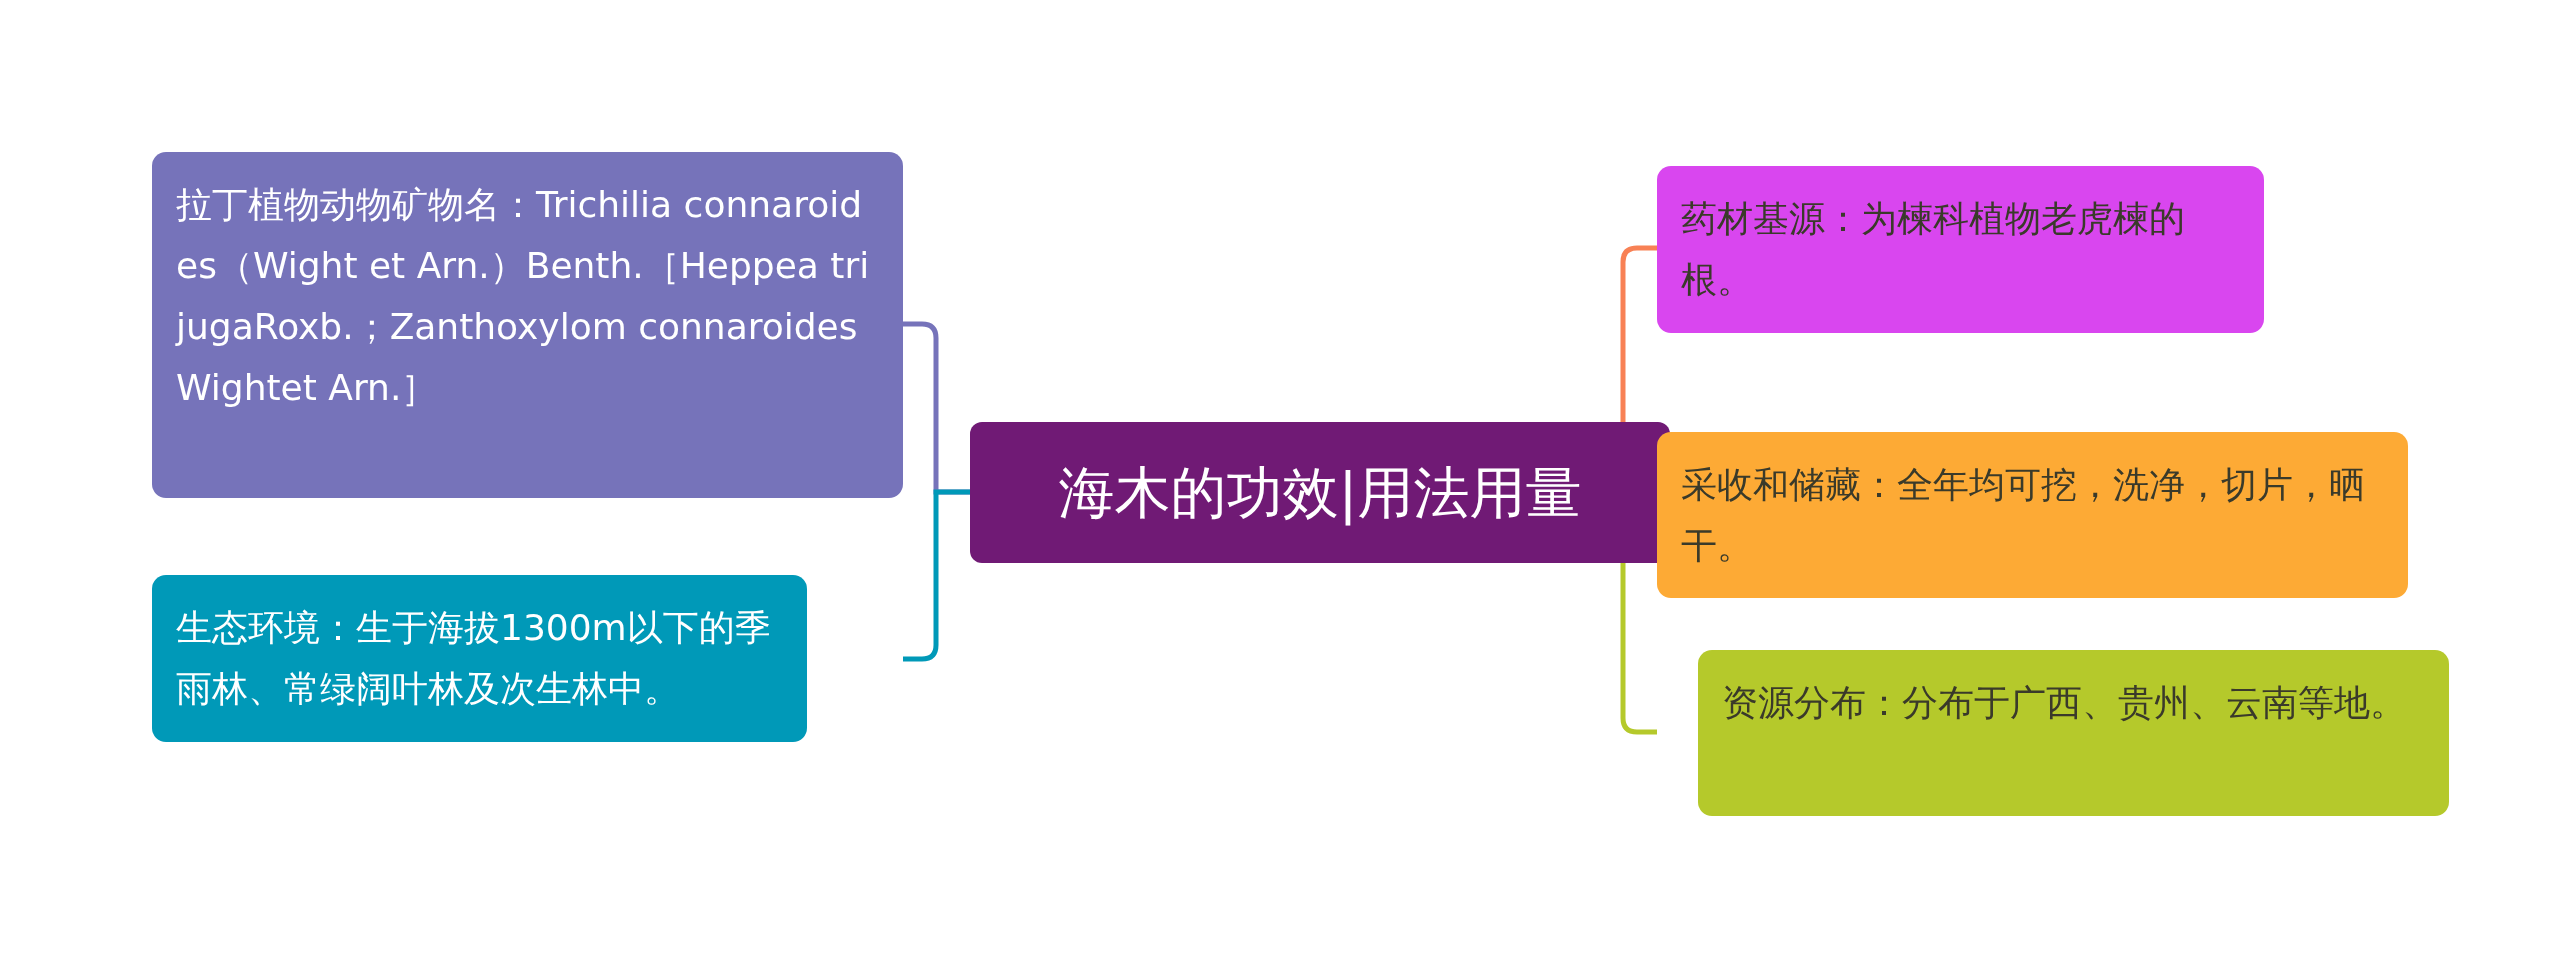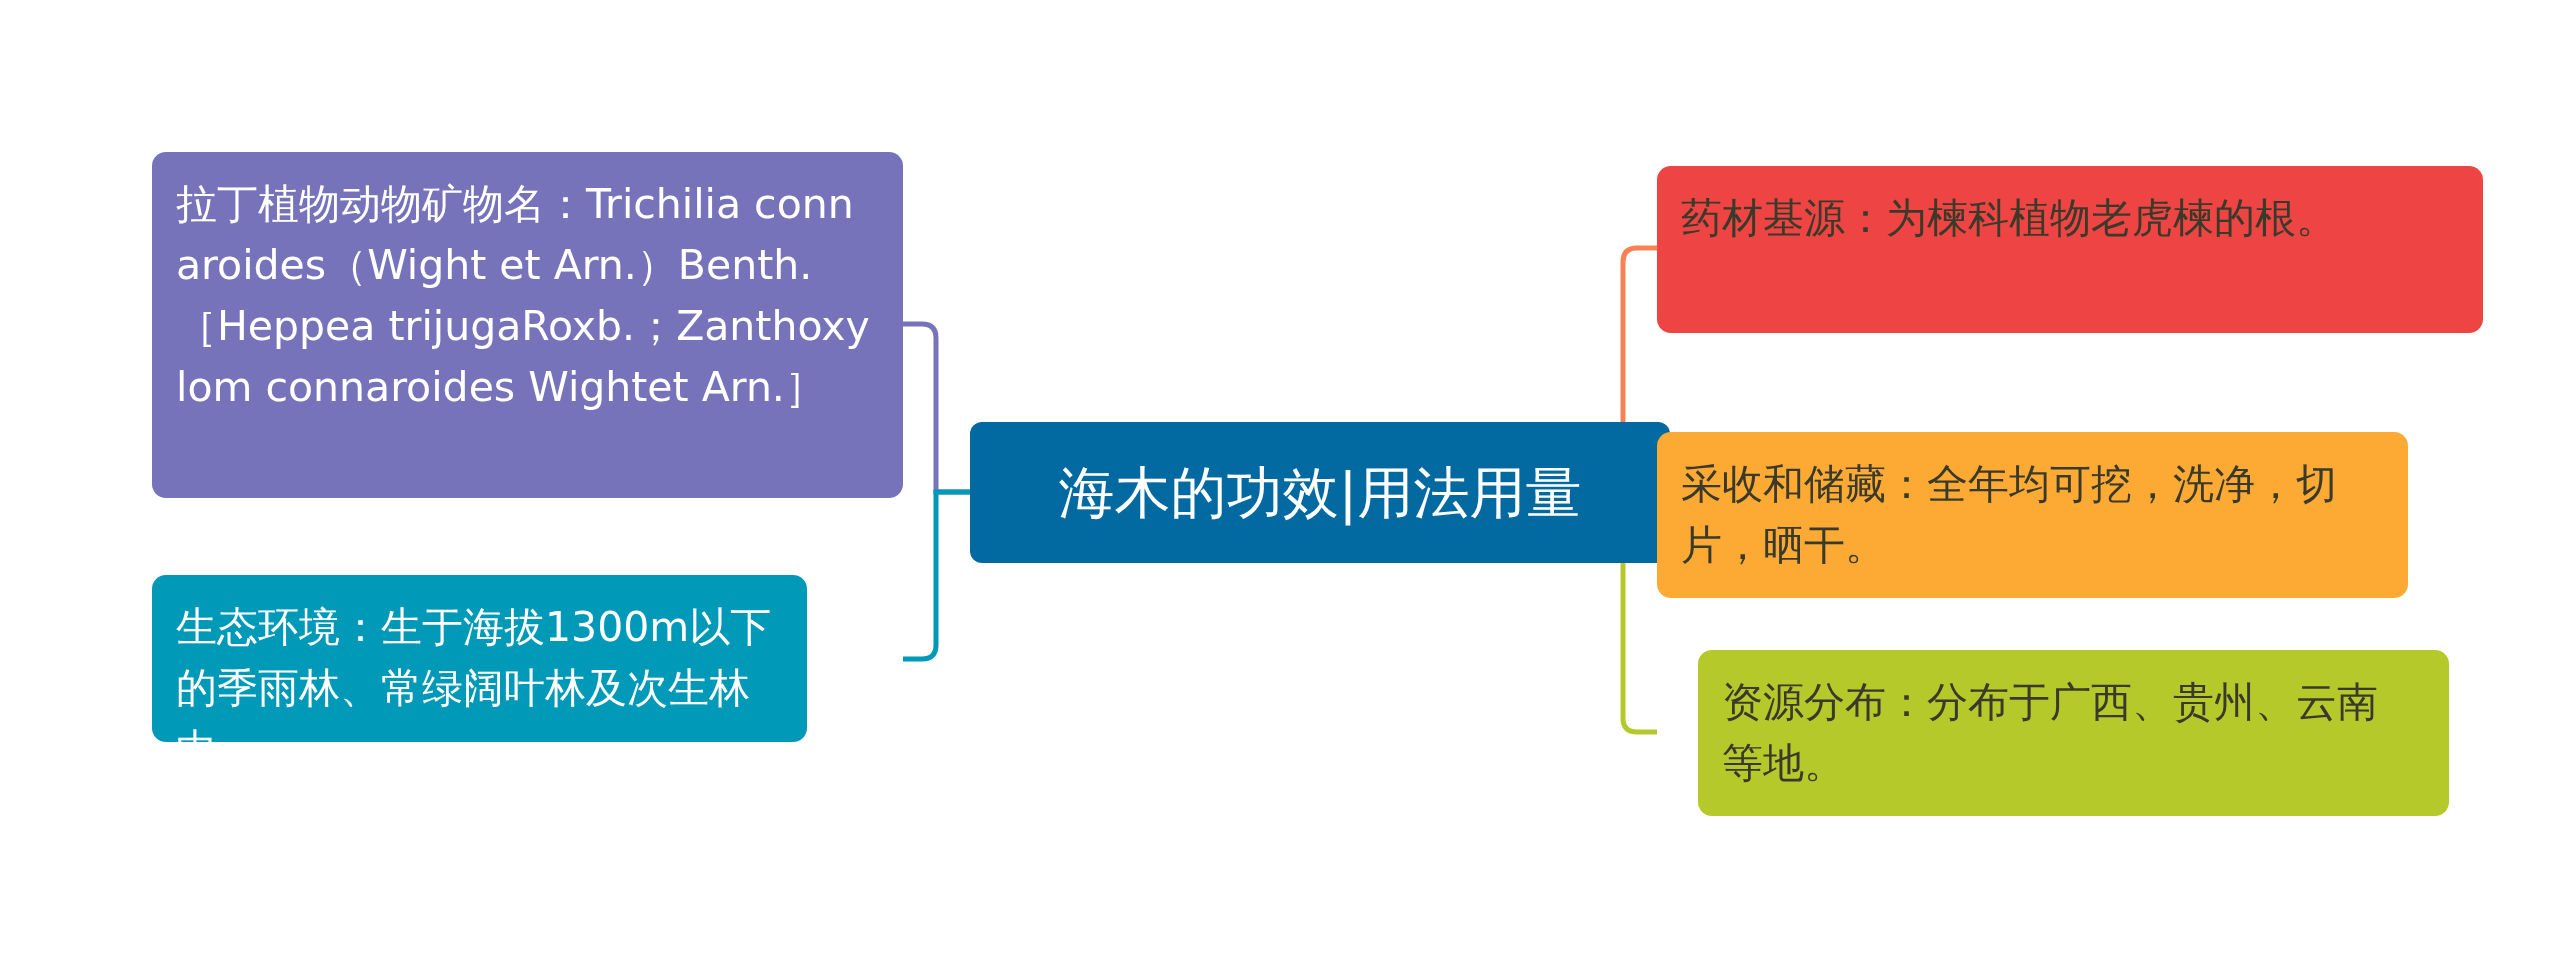--- a/index.html
+++ b/index.html
@@ -30,39 +30,39 @@
       overflow-wrap: anywhere;
     }
     .node-text {
       display: block;
     }
     .root {
       left: 970px;
       top: 422px;
       width: 700px;
       height: 141px;
-      background: #0369a1;
+      background: #701a75;
       color: #ffffff;
       font-size: 56px;
       line-height: 141px;
       text-align: center;
       white-space: nowrap;
       border-radius: 12px;
     }
     .branch {
-      font-size: 41px;
+      font-size: 36px;
       line-height: 61px;
       padding: 22px 32px 0 24px;
     }
     .branch.light-text { color: #ffffff; }
     .branch.dark-text { color: #3a3a2a; }
 
     .n-latin  { left: 152px;  top: 152px; width: 751px; height: 346px; background: #7673ba; }
     .n-eco    { left: 152px;  top: 575px; width: 655px; height: 167px; background: #0099b8; }
-    .n-source { left: 1657px; top: 166px; width: 826px; height: 167px; background: #ef4444; }
+    .n-source { left: 1657px; top: 166px; width: 607px; height: 167px; background: #d946ef; }
     .n-harvest{ left: 1657px; top: 432px; width: 751px; height: 166px; background: #fdaa35; }
     .n-dist   { left: 1657px; top: 650px; width: 751px; height: 166px; background: #b5c92b; margin-left: 41px; }
   </style>
 </head>
 <body>
 
 <svg class="connectors" width="2560" height="969" viewBox="0 0 2560 969">
 
   <path d="M970 492 H936 V338 Q936 324 922 324 H903" fill="none" stroke="#7673ba" stroke-width="5"></path>
 

